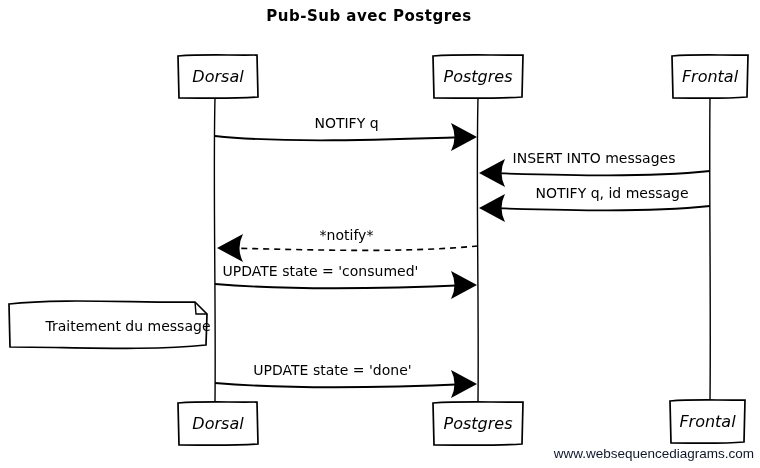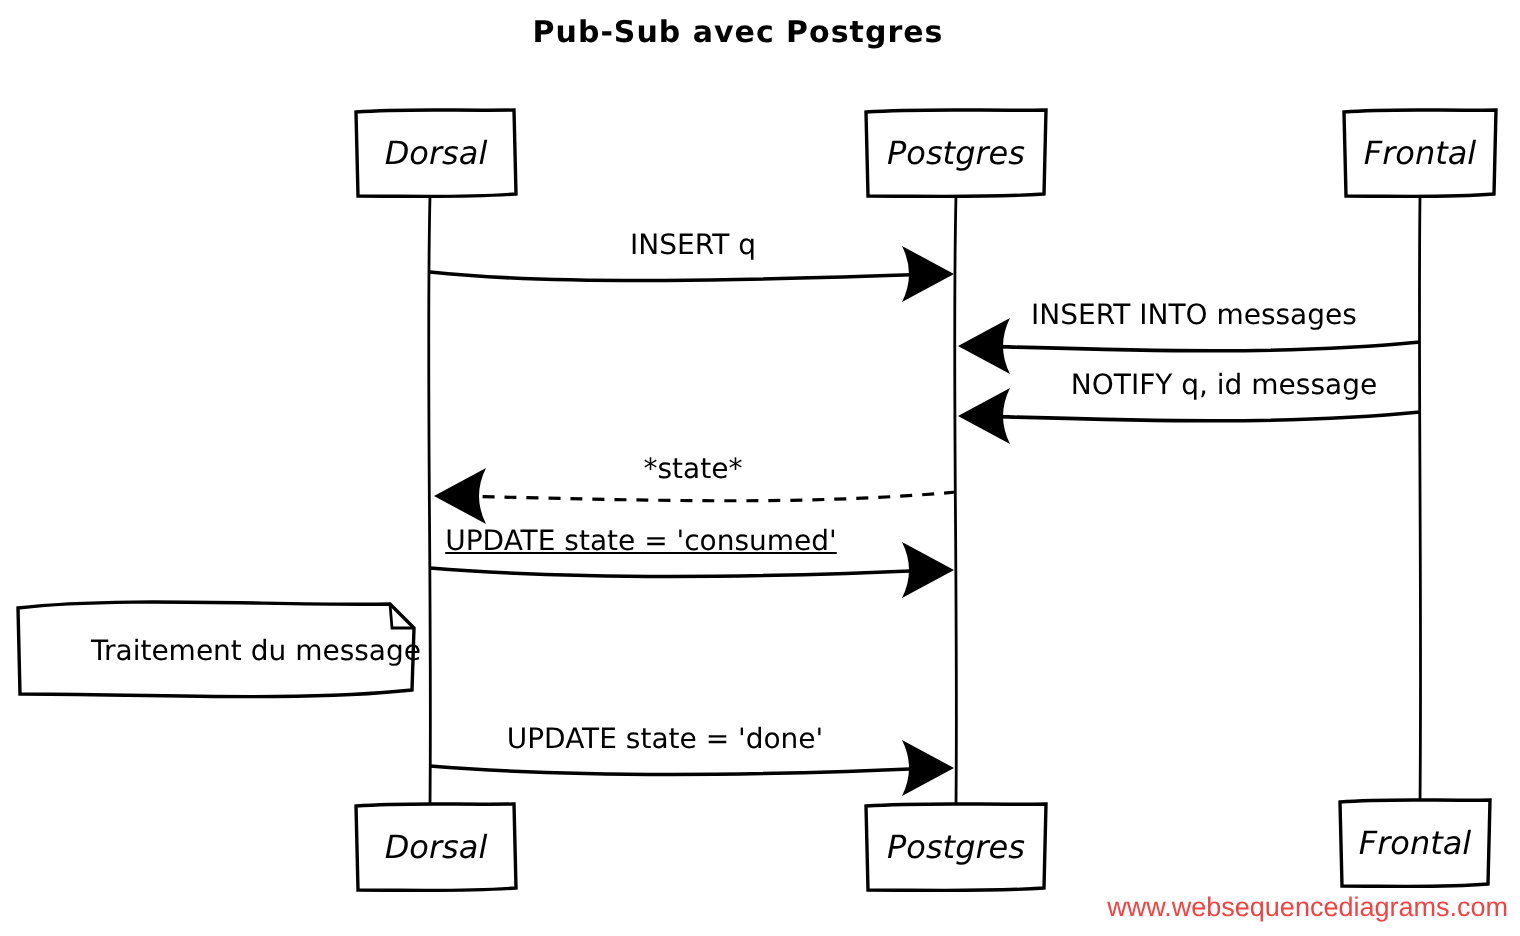--- a/index.html
+++ b/index.html
@@ -49,45 +49,45 @@
   }
   
   .a-dorsal-top    { left: 178px; top: 55px;  width: 80px; height: 43px; }
   .a-postgres-top  { left: 433px; top: 55px;  width: 90px; height: 43px; }
   .a-frontal-top   { left: 672px; top: 55px;  width: 76px; height: 43px; }
   .a-dorsal-bot    { left: 178px; top: 402px; width: 80px; height: 43px; }
   .a-postgres-bot  { left: 433px; top: 402px; width: 90px; height: 43px; }
   .a-frontal-bot   { left: 670px; top: 400px; width: 75px; height: 43px; }
   
   .m0 { left: 215px; width: 263px; top: 114px; }
-  .m1 { left: 466px; width: 232px; top: 149px; padding-left: 15px; }
+  .m1 { left: 478px; width: 232px; top: 149px; }
   .m2 { left: 478px; width: 268px; top: 184px; }
   .m3 { left: 215px; width: 263px; top: 226px; }
-  .m4 { left: 215px; width: 211px; top: 262px; text-decoration: underline; }
+  .m4 { left: 215px; width: 211px; top: 262px; }
   .m5 { left: 215px; width: 235px; top: 361px; }
   .note-label {
     position: absolute;
     left: 12px;
     top: 308px;
     width: 188px;
     height: 36px;
     display: flex;
     align-items: center;
     justify-content: center;
     font-size: 14px;
     white-space: nowrap;
     padding-left: 22px;
   }
   .watermark {
     position: absolute;
     right: 6px;
     top: 446px;
     font-size: 13.5px;
     font-family: "Liberation Sans", sans-serif;
-    color: #ef4444;
+    color: #0f172a;
   }
 </style>
 </head>
 <body>
 
 <div class="canvas">
 
   <div class="diagram-title">Pub-Sub avec Postgres</div>
 
   <svg width="760" height="468" viewBox="0 0 760 468">
@@ -125,24 +125,24 @@
     <path d="M195,302 L196,314 L207,314" fill="none" stroke="#000" stroke-width="1.4"></path>
   </svg>
 
   <div class="actor-label a-dorsal-top">Dorsal</div>
   <div class="actor-label a-postgres-top">Postgres</div>
   <div class="actor-label a-frontal-top">Frontal</div>
   <div class="actor-label a-dorsal-bot">Dorsal</div>
   <div class="actor-label a-postgres-bot">Postgres</div>
   <div class="actor-label a-frontal-bot">Frontal</div>
 
-  <div class="label m0">INSERT q</div>
+  <div class="label m0">NOTIFY q</div>
   <div class="label m1">INSERT INTO messages</div>
   <div class="label m2">NOTIFY q, id message</div>
-  <div class="label m3">*state*</div>
+  <div class="label m3">*notify*</div>
   <div class="label m4">UPDATE state = 'consumed'</div>
   <div class="label m5">UPDATE state = 'done'</div>
 
   <div class="note-label">Traitement du message</div>
 
   <div class="watermark">www.websequencediagrams.com</div>
 
 </div>
 
 </body></html>

